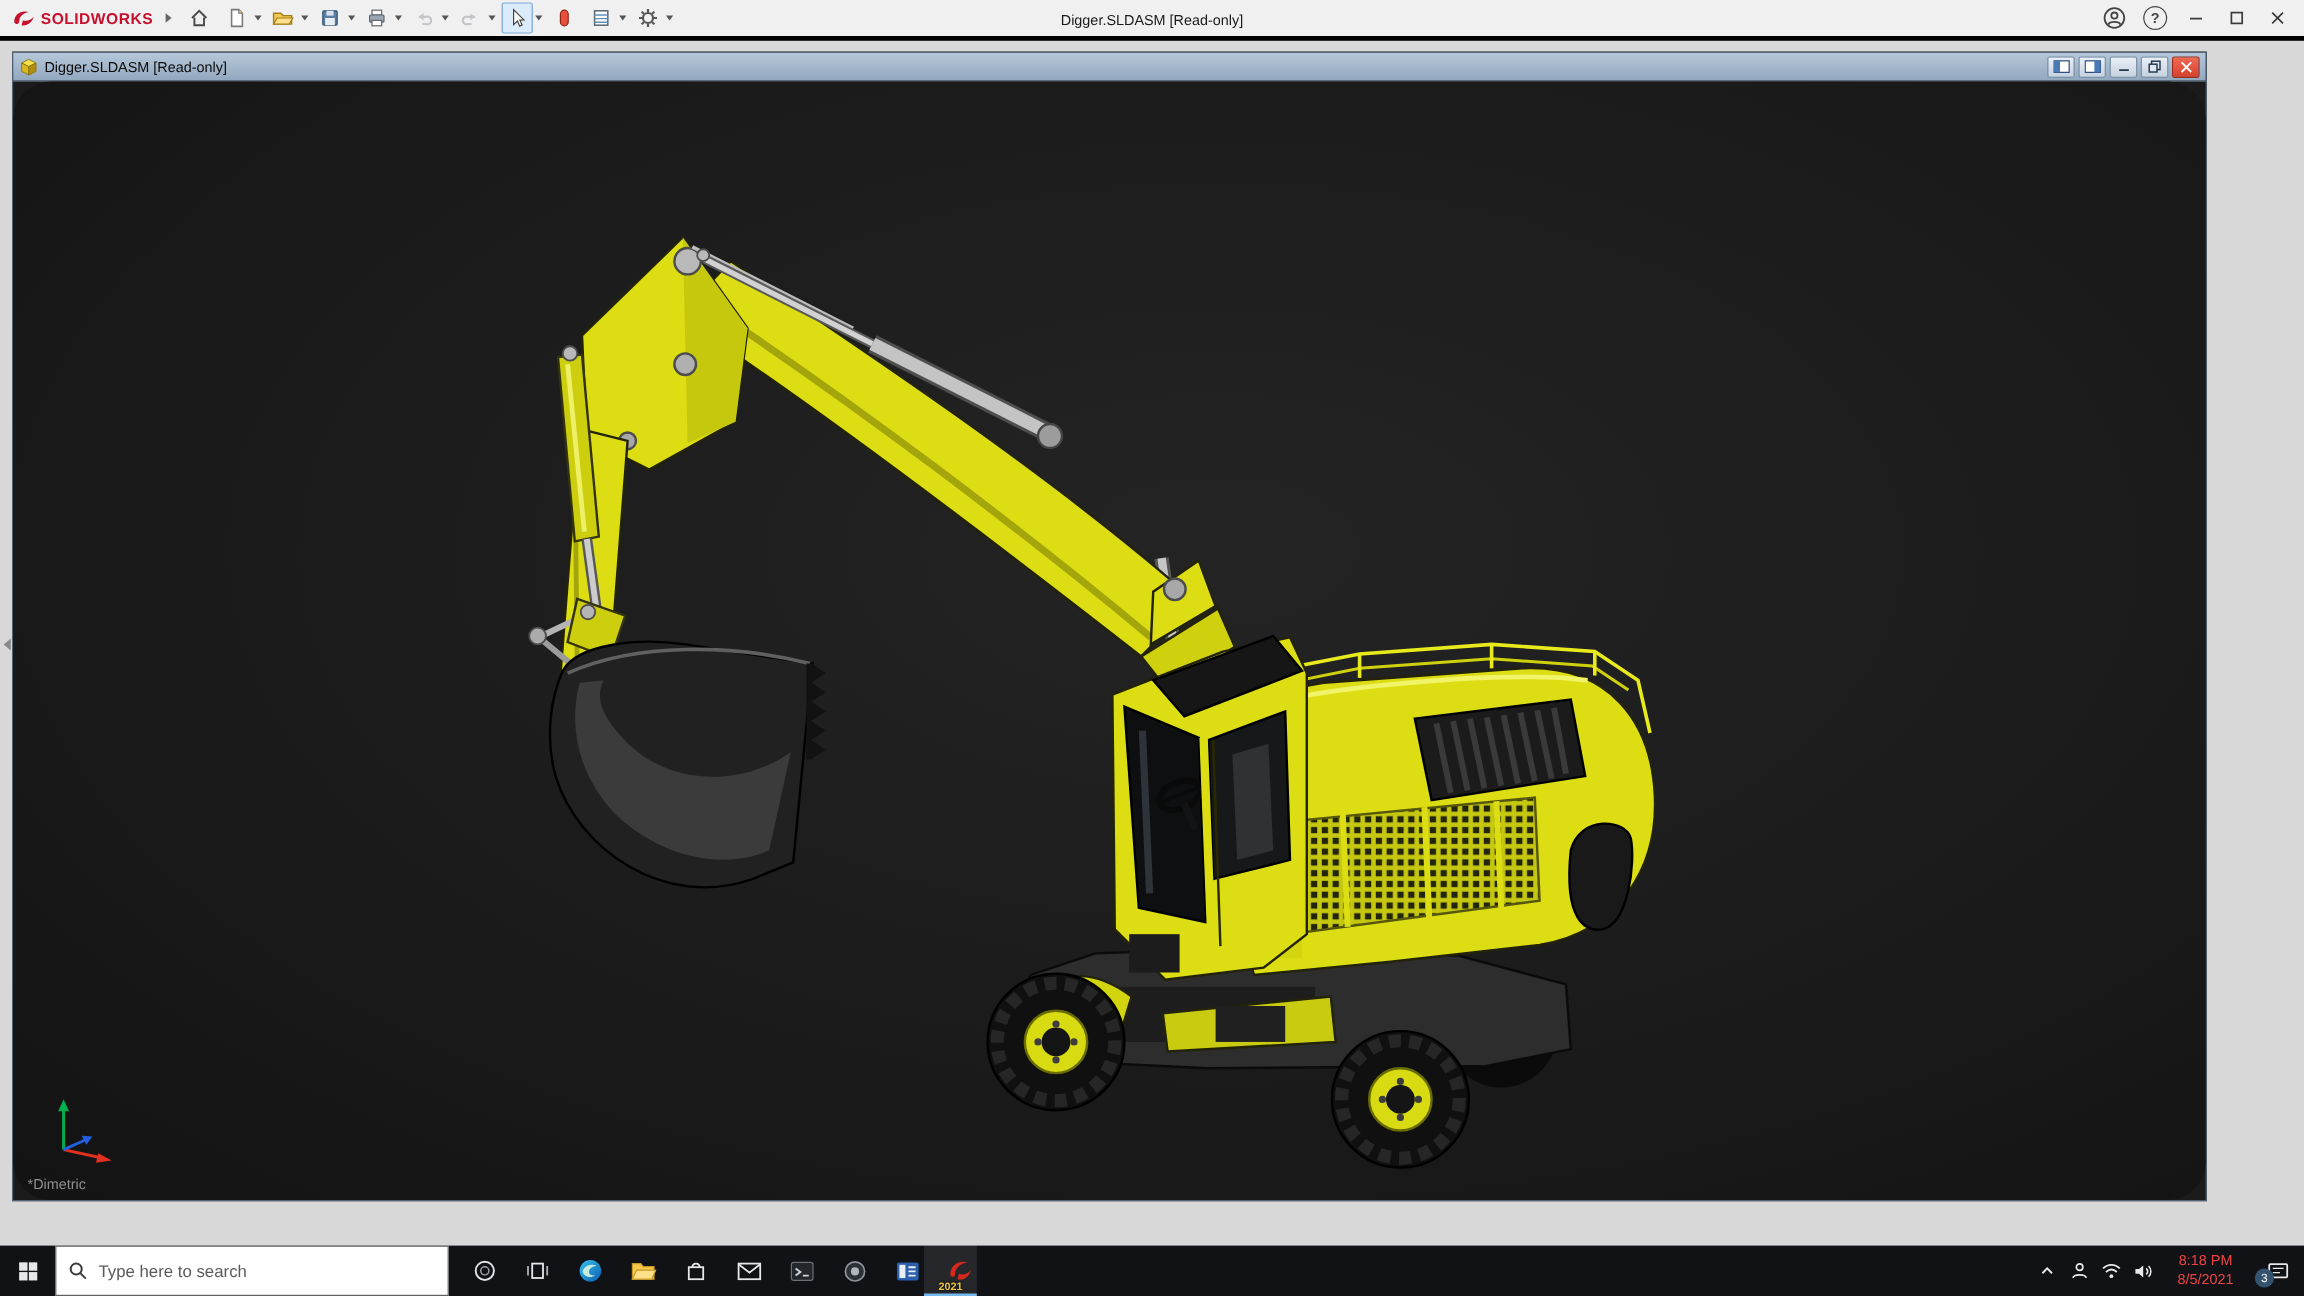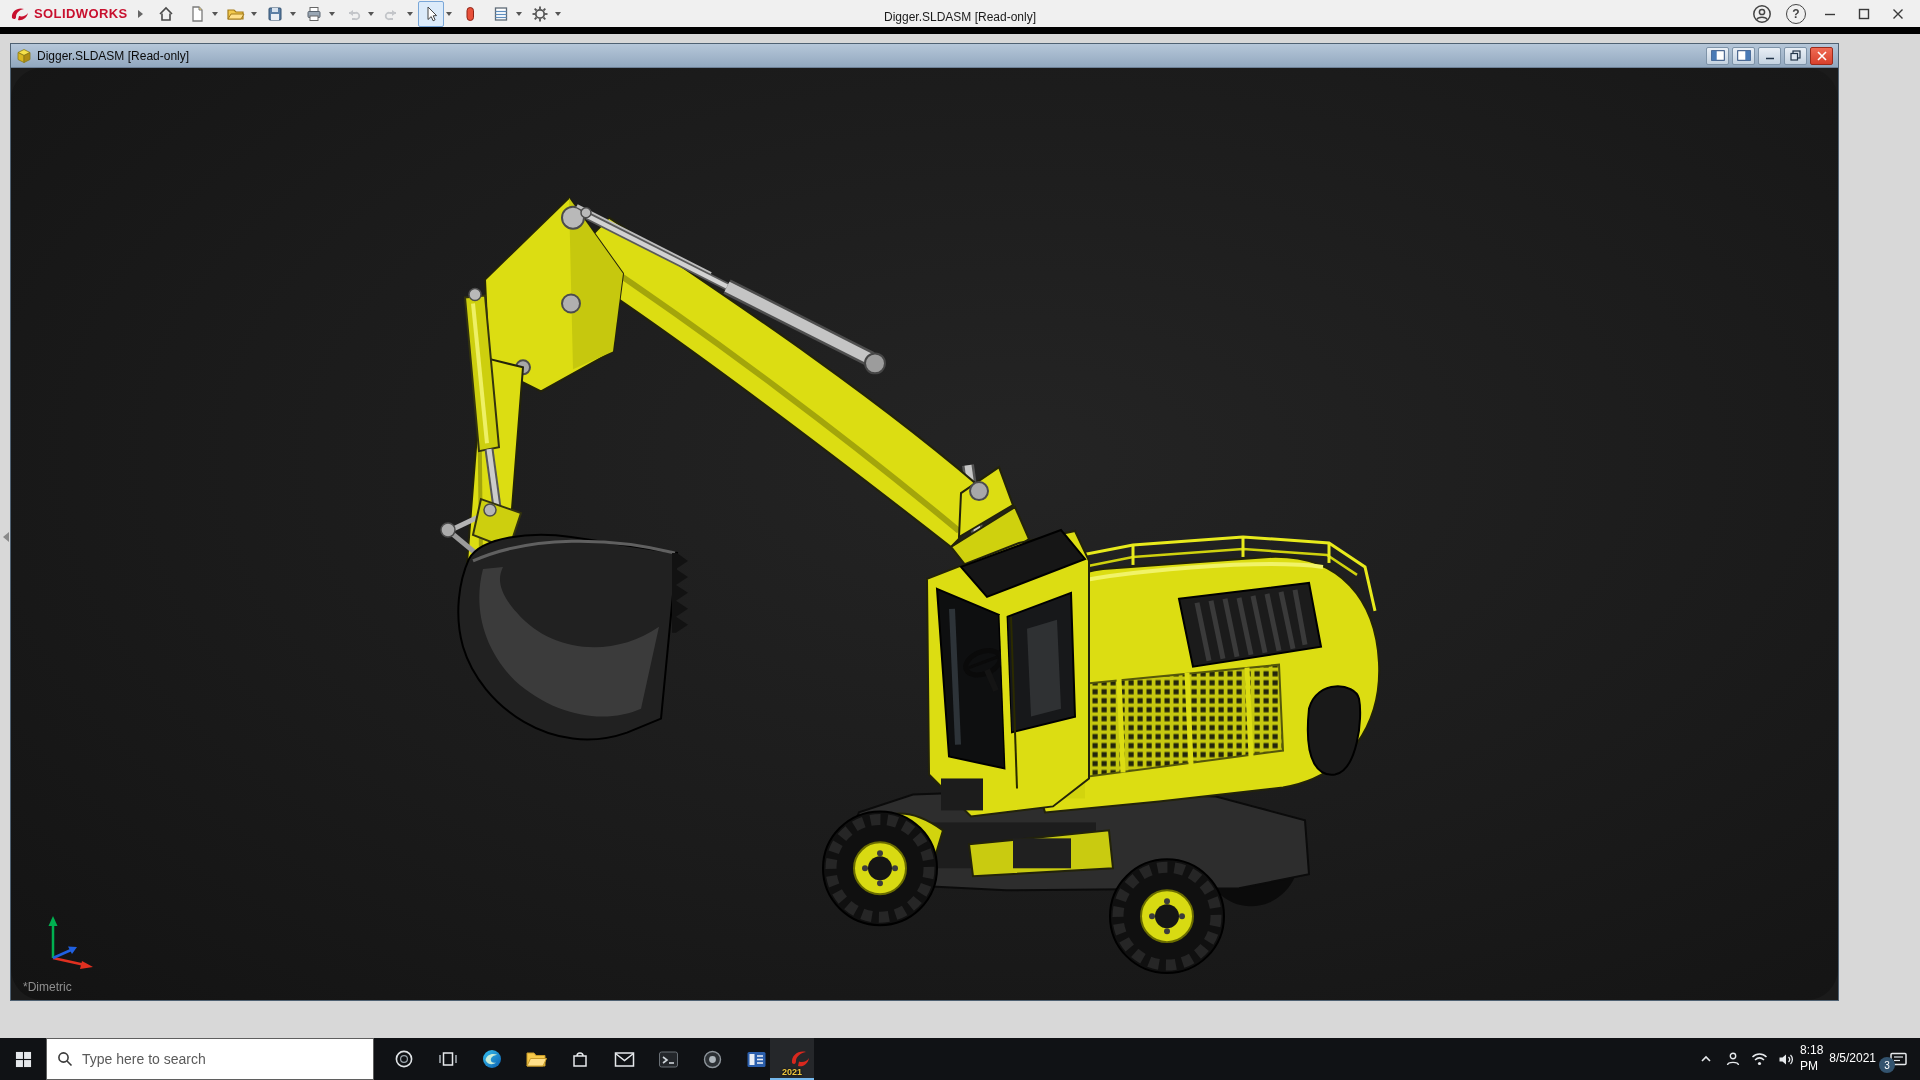--- a/index.html
+++ b/index.html
@@ -2,21 +2,21 @@
 <html><head>
 <meta charset="utf-8">
 <style>
   * { margin:0; padding:0; box-sizing:border-box; }
   html,body { width:1920px; height:1080px; overflow:hidden; }
   body { font-family:"Liberation Sans", sans-serif; background:#d8d8d8; }
   .screen { position:relative; width:1920px; height:1080px; background:#d8d8d8; overflow:hidden; }
 
   
   .app-bar { position:absolute; top:0; left:0; right:0; height:34px; background:#f0f0f0;
-             border-bottom:7px solid #000000; display:flex; align-items:center; padding:0 6px; z-index:6; }
+             border-bottom:4px solid #000000; display:flex; align-items:center; padding:0 6px; z-index:6; }
   .brand { display:flex; align-items:center; gap:4px; padding:0 4px; }
   .brand-text { font-size:13px; font-weight:bold; color:#c8102e; letter-spacing:.4px; }
   .expander { width:0; height:0; border-top:4px solid transparent; border-bottom:4px solid transparent;
               border-left:5px solid #666; margin:0 8px 0 6px; }
   .toolbar { display:flex; align-items:center; gap:1px; }
   .tb-group { display:flex; align-items:center; padding:0 2px; }
   .tb-btn { width:26px; height:26px; display:flex; align-items:center; justify-content:center; border:1px solid transparent; border-radius:2px; }
   .tb-btn.active { border:1px solid #7aa7d8; background:#dcebfa; }
   .tb-btn.disabled { opacity:.45; }
   .caret { width:0; height:0; border-left:3.5px solid transparent; border-right:3.5px solid transparent;
@@ -57,21 +57,21 @@
                 padding:0 10px; gap:9px; }
   .search-box input { border:none; outline:none; flex:1; font-size:14px; color:#222; background:transparent;
                       font-family:"Liberation Sans", sans-serif; }
   .search-box input::placeholder { color:#5a5a5a; opacity:1; }
   .tk-btn { width:44px; display:flex; align-items:center; justify-content:center; position:relative;padding-left:16px; }
   .tk-btn.running { background:rgba(255,255,255,.09); box-shadow:inset 0 -2px 0 #76b9ed; }
   .sw-year { position:absolute; bottom:3px; left:0; right:0; text-align:center; font-size:9px; font-weight:bold;
              color:#eec63e; text-shadow:0 0 2px #000; }
   .tray { margin-left:auto; display:flex; align-items:stretch; }
   .tray-btn { width:27px; display:flex; align-items:center; justify-content:center; }
-  .clock { width:76px; display:flex; flex-direction:row; justify-content:center; align-items:center; color:#ffffff; }
+  .clock { width:76px; display:flex; flex-direction:column; justify-content:center; align-items:center; color:#ef4444; }
   .clock div { font-size:12px; line-height:1.3; }
   .action-btn { width:44px; display:flex; align-items:center; justify-content:center; position:relative; }
   .badge { position:absolute; left:3px; bottom:7px; min-width:16px; height:16px; border-radius:8px; background:#33536e;
            color:#fff; font-size:10px; display:flex; align-items:center; justify-content:center; padding:0 3px; }
 </style>
 </head>
 <body>
 
 <div class="screen">
 

